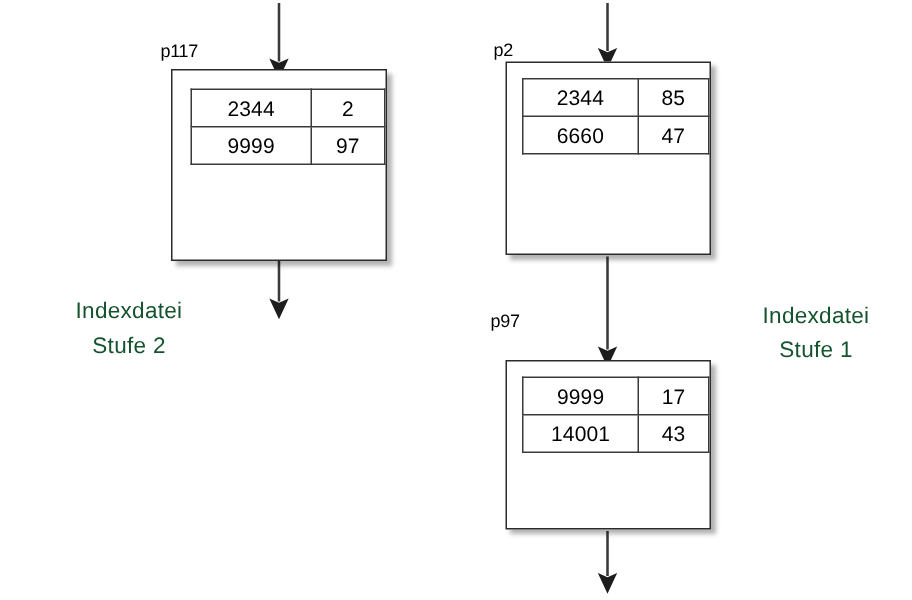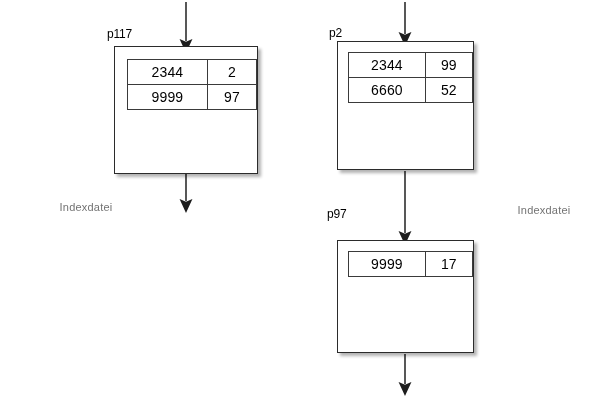--- a/index.html
+++ b/index.html
@@ -73,24 +73,24 @@
     color: #000000;
     font-family: "Liberation Sans", sans-serif;
   }
   .col-key   { width: 76px; }
   .col-ptr   { width: 45px; }
 
   
   .caption {
     position: absolute;
     text-align: center;
-    font-size: 11px;
+    font-size: 15px;
     line-height: 23px;
     letter-spacing: 0.2px;
-    color: #737373;
+    color: #14532d;
     white-space: nowrap;
   }
 </style>
 </head>
 <body>
 
 <div id="canvas">
 
   <svg class="arrows" width="608" height="400" viewBox="0 0 608 400" xmlns="http://www.w3.org/2000/svg">
     <defs>
@@ -137,44 +137,50 @@
     </table>
   </div>
 
   <div class="node-label" style="left:329px; top:24px;">p2</div>
 
   <div class="node" style="left:337px; top:41px; width:137px; height:129px;">
     <table class="entry-table" style="left:10px; top:10px;">
       <tbody>
         <tr>
           <td class="col-key">2344</td>
-          <td class="col-ptr">99</td>
+          <td class="col-ptr">85</td>
         </tr>
         <tr>
           <td class="col-key">6660</td>
-          <td class="col-ptr">52</td>
+          <td class="col-ptr">47</td>
         </tr>
       </tbody>
     </table>
   </div>
 
   <div class="node-label" style="left:327px; top:205px;">p97</div>
 
   <div class="node" style="left:337px; top:240px; width:137px; height:113px;">
     <table class="entry-table" style="left:10px; top:10px;">
       <tbody>
         <tr>
           <td class="col-key">9999</td>
           <td class="col-ptr">17</td>
         </tr>
+        <tr>
+          <td class="col-key">14001</td>
+          <td class="col-ptr">43</td>
+        </tr>
       </tbody>
     </table>
   </div>
 
   <div class="caption" style="left:12px; top:196px; width:148px;">
     <div>Indexdatei</div>
+    <div>Stufe 2</div>
   </div>
 
   <div class="caption" style="left:484px; top:199px; width:120px;">
     <div>Indexdatei</div>
+    <div>Stufe 1</div>
   </div>
 
 </div>
 
 </body></html>

